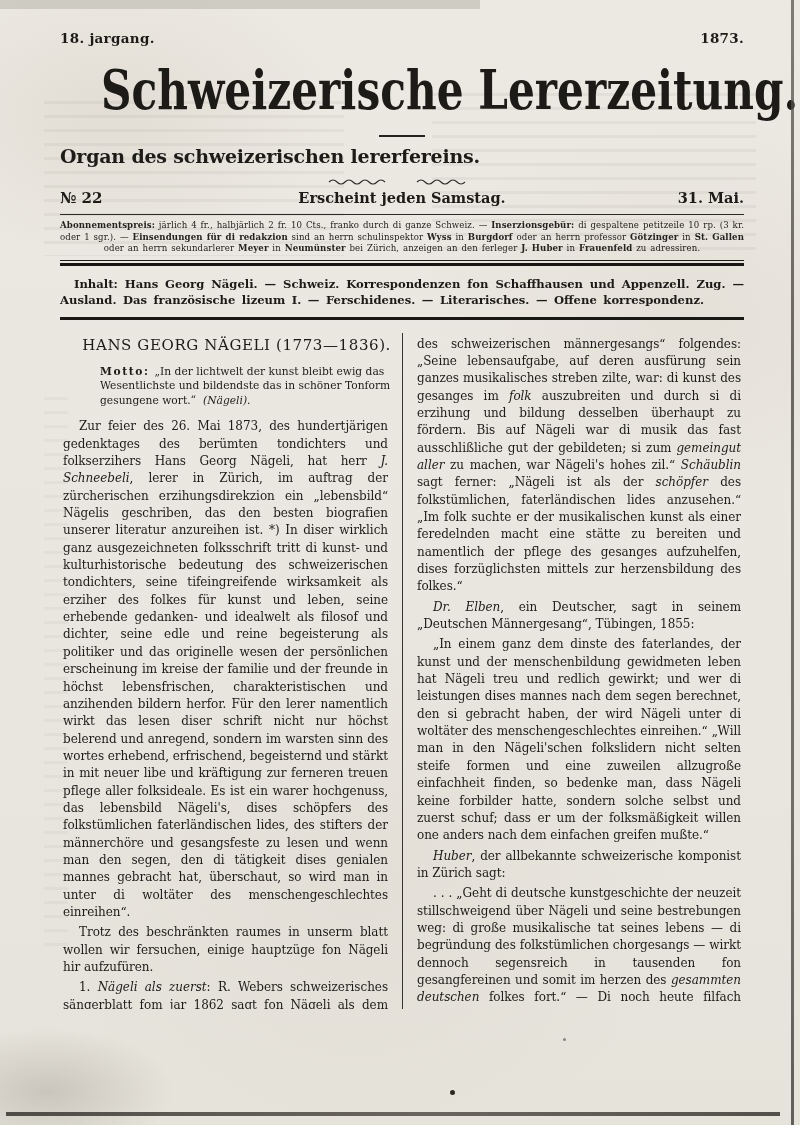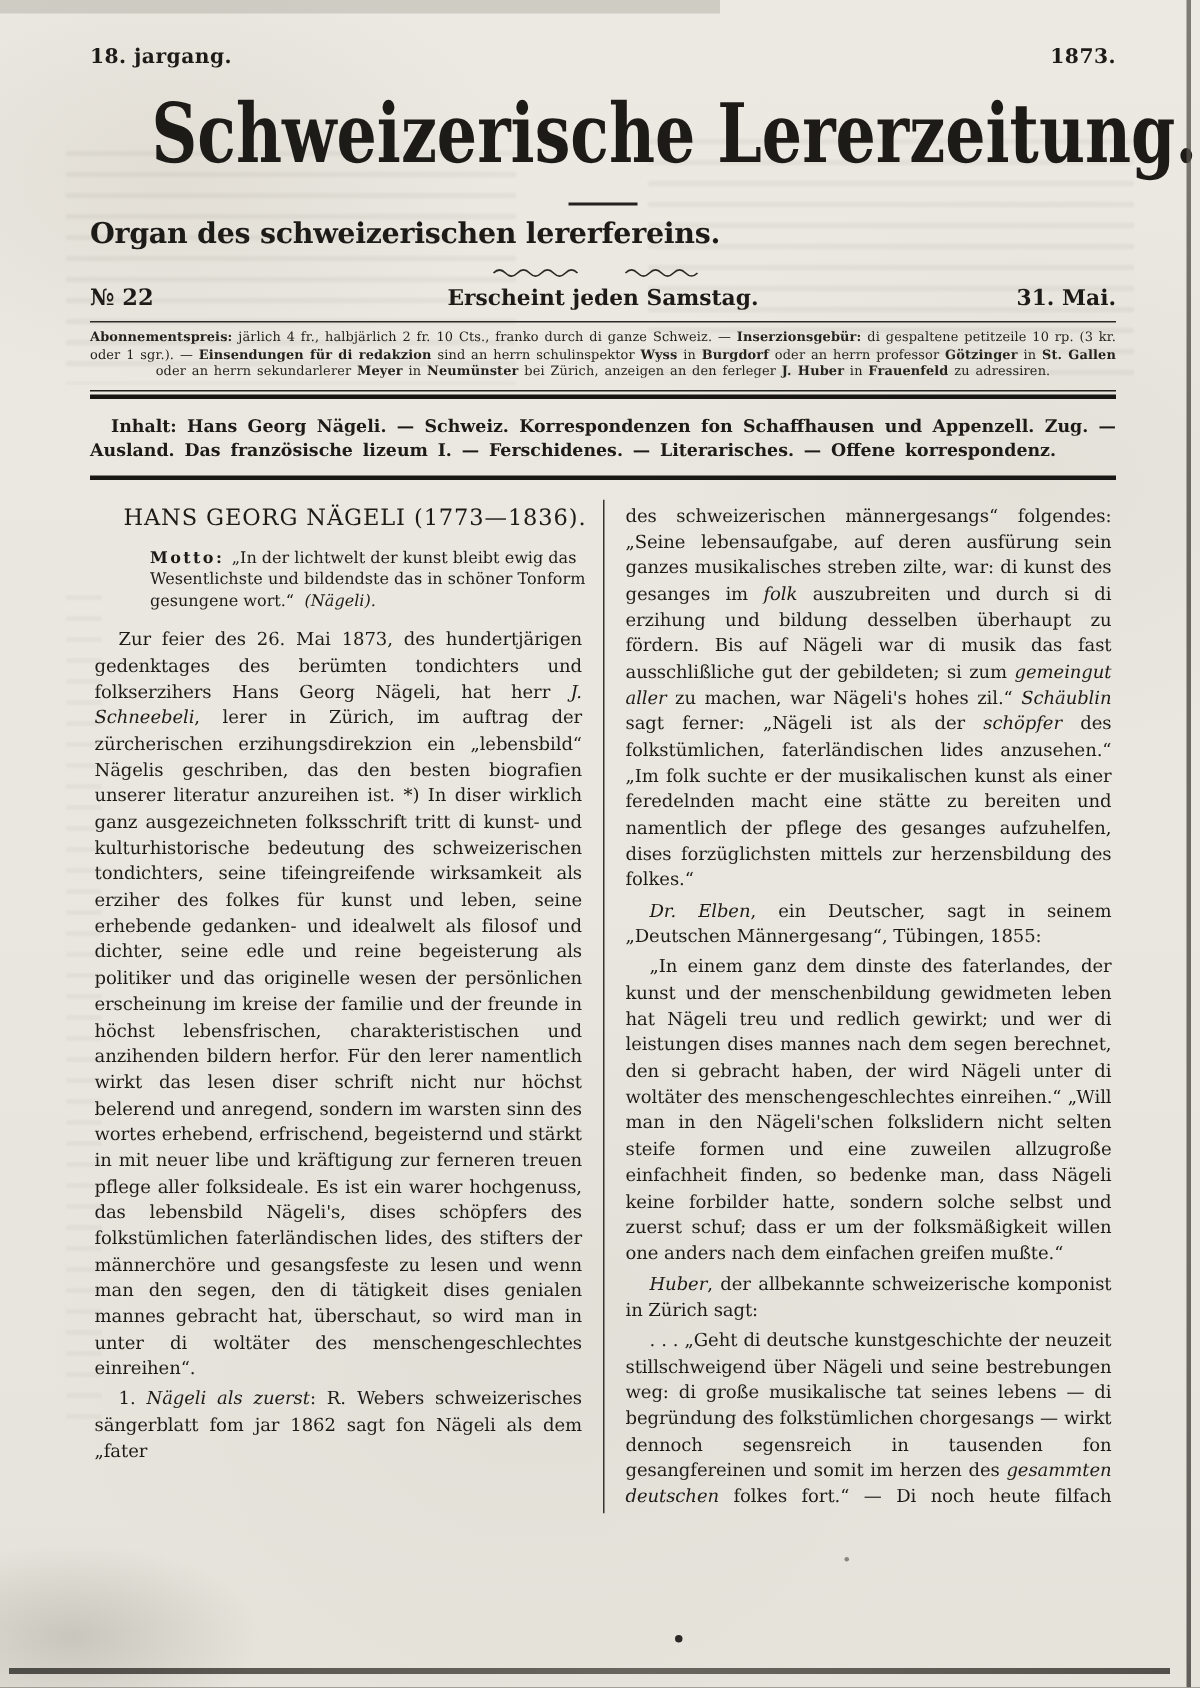--- a/index.html
+++ b/index.html
@@ -111,20 +111,21 @@
     </header>
 
     <main class="columns">
       <div class="col col-left">
         <h3 class="article-heading">HANS GEORG NÄGELI (1773—1836).</h3>
         <div class="motto">
           <span class="motto-label">Motto:</span><span>„In der lichtwelt der kunst bleibt ewig das Wesentlichste und bildendste das in schöner Tonform gesungene wort.“</span><span class="motto-attrib">(Nägeli).</span>
         </div>
         <div>
             <p class="para indent">Zur feier des 26. Mai 1873, des hundertjärigen gedenktages des berümten tondichters und folkserzihers Hans Georg Nägeli, hat herr <i>J. Schneebeli</i>, lerer in Zürich, im auftrag der zürcherischen erzihungsdirekzion ein „lebensbild“ Nägelis geschriben, das den besten biografien unserer literatur anzureihen ist. *)  In diser wirklich ganz ausgezeichneten folksschrift tritt di kunst- und kulturhistorische bedeutung des schweizerischen tondichters, seine tifeingreifende wirksamkeit als erziher des folkes für kunst und leben, seine erhebende gedanken- und idealwelt als filosof und dichter, seine edle und reine begeisterung als politiker und das originelle wesen der persönlichen erscheinung im kreise der familie und der freunde in höchst lebensfrischen, charakteristischen und anzihenden bildern herfor. Für den lerer namentlich wirkt das lesen diser schrift nicht nur höchst belerend und anregend, sondern im warsten sinn des wortes erhebend, erfrischend, begeisternd und stärkt in mit neuer libe und kräftigung zur ferneren treuen pflege aller folksideale. Es ist ein warer hochgenuss, das lebensbild Nägeli's, dises schöpfers des folkstümlichen faterländischen lides, des stifters der männerchöre und gesangsfeste zu lesen und wenn man den segen, den di tätigkeit dises genialen mannes gebracht hat, überschaut, so wird man in unter di woltäter des menschengeschlechtes einreihen“.</p>
+            <p class="para indent">Trotz des beschränkten raumes in unserm blatt wollen wir fersuchen, einige hauptzüge fon Nägeli hir aufzufüren.</p>
             <p class="para indent">1. <i>Nägeli als zuerst</i>: R. Webers schweizerisches sängerblatt fom jar 1862 sagt fon Nägeli als dem „fater</p>
           </div>
 
       </div>
       <div class="col-divider"></div>
       <div class="col col-right">
         <div>
             <p class="para">des schweizerischen männergesangs“ folgendes: „Seine lebensaufgabe, auf deren ausfürung sein ganzes musikalisches streben zilte, war: di kunst des gesanges im <i>folk</i> auszubreiten und durch si di erzihung und bildung desselben überhaupt zu fördern. Bis auf Nägeli war di musik das fast ausschlißliche gut der gebildeten; si zum <i>gemeingut aller</i> zu machen, war Nägeli's hohes zil.“ <i>Schäublin</i> sagt ferner: „Nägeli ist als der <i>schöpfer</i> des folkstümlichen, faterländischen lides anzusehen.“ „Im folk suchte er der musikalischen kunst als einer feredelnden macht eine stätte zu bereiten und namentlich der pflege des gesanges aufzuhelfen, dises forzüglichsten mittels zur herzensbildung des folkes.“</p>
             <p class="para indent"><i>Dr. Elben</i>, ein Deutscher, sagt in seinem „Deutschen Männergesang“, Tübingen, 1855:</p>
             <p class="para indent">„In einem ganz dem dinste des faterlandes, der kunst und der menschenbildung gewidmeten leben hat Nägeli treu und redlich gewirkt; und wer di leistungen dises mannes nach dem segen berechnet, den si gebracht haben, der wird Nägeli unter di woltäter des menschengeschlechtes einreihen.“ „Will man in den Nägeli'schen folkslidern nicht selten steife formen und eine zuweilen allzugroße einfachheit finden, so bedenke man, dass Nägeli keine forbilder hatte, sondern solche selbst und zuerst schuf; dass er um der folksmäßigkeit willen one anders nach dem einfachen greifen mußte.“</p>

